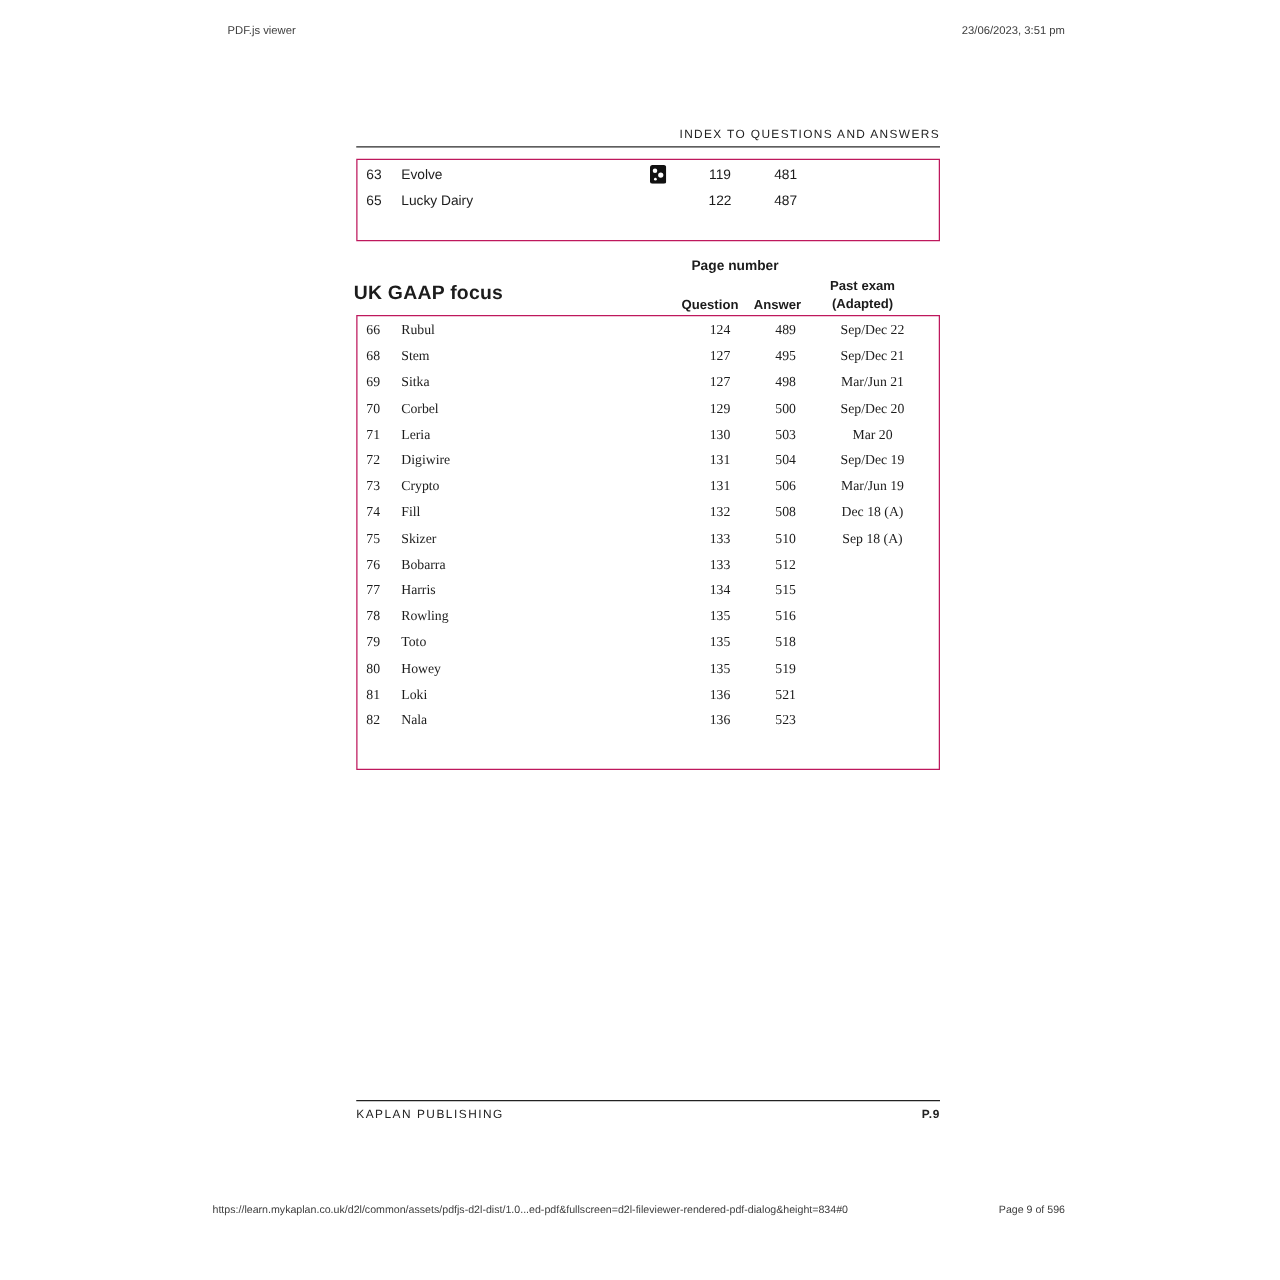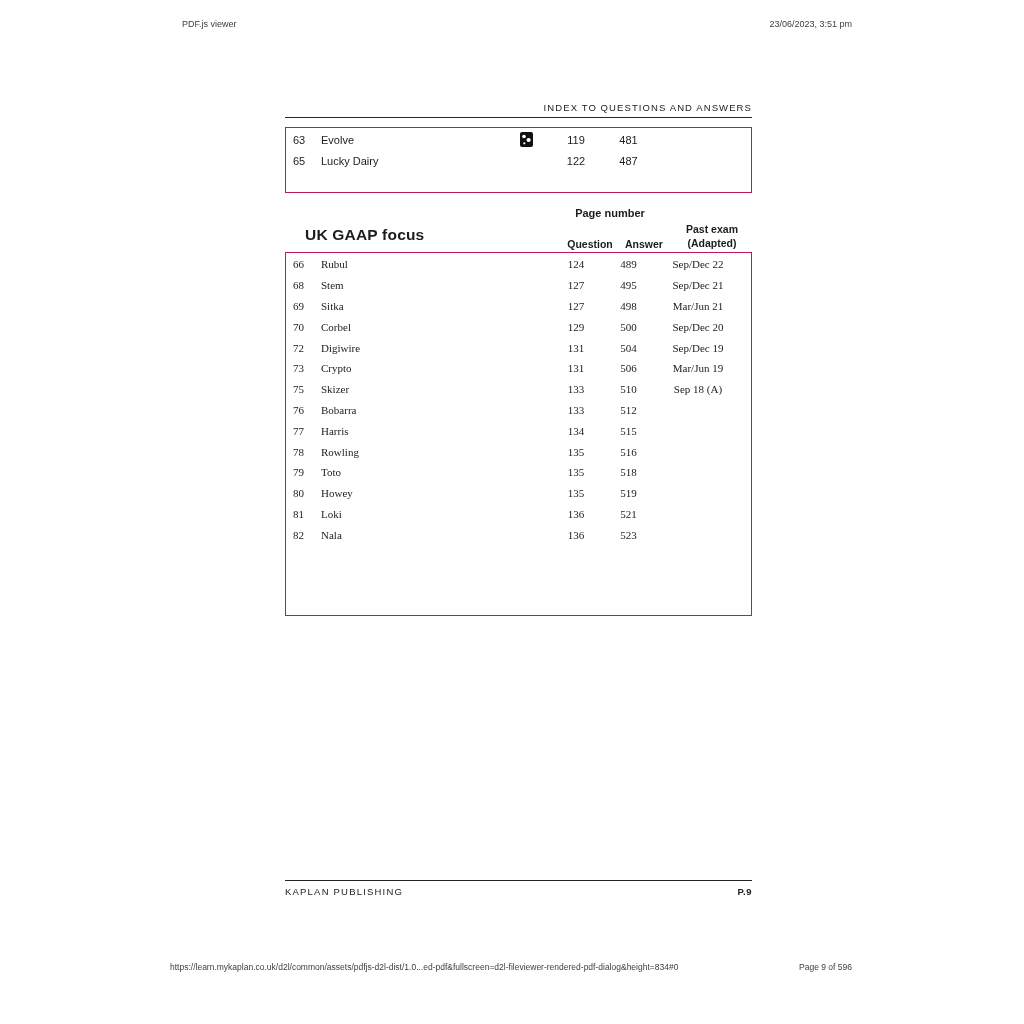--- a/index.html
+++ b/index.html
@@ -50,21 +50,21 @@
   }
   .table-top  .trow { height: 21.2px; }
   .table-main .trow { height: 20.8px; }
 
   .c-question, .c-answer, .c-past_exam { text-align: center; }
   .c-icon { display: flex; justify-content: center; align-items: center; }
   .c-icon svg { display: block; }
 
   
   .section-header {
-    position: absolute; top: 205px; left: 300px; width: 466px; height: 47px;
+    position: absolute; top: 205px; left: 278px; width: 466px; height: 47px;
     font-weight: bold;
   }
   .page-number-label {
     position: absolute; top: 2px; left: 252px; width: 116px;
     text-align: center; font-size: 11px;
   }
   .section-title {
     position: absolute; top: 21px; left: 5px;
     font-size: 15.5px; letter-spacing: 0.2px;
   }
@@ -171,34 +171,50 @@
     </div>
     <div class="trow">
       <span class="c-num">70</span>
       <span class="c-name">Corbel</span>
       <span class="c-icon"></span>
       <span class="c-question">129</span>
       <span class="c-answer">500</span>
       <span class="c-past_exam">Sep/Dec 20</span>
     </div>
     <div class="trow">
+      <span class="c-num">71</span>
+      <span class="c-name">Leria</span>
+      <span class="c-icon"></span>
+      <span class="c-question">130</span>
+      <span class="c-answer">503</span>
+      <span class="c-past_exam">Mar 20</span>
+    </div>
+    <div class="trow">
       <span class="c-num">72</span>
       <span class="c-name">Digiwire</span>
       <span class="c-icon"></span>
       <span class="c-question">131</span>
       <span class="c-answer">504</span>
       <span class="c-past_exam">Sep/Dec 19</span>
     </div>
     <div class="trow">
       <span class="c-num">73</span>
       <span class="c-name">Crypto</span>
       <span class="c-icon"></span>
       <span class="c-question">131</span>
       <span class="c-answer">506</span>
       <span class="c-past_exam">Mar/Jun 19</span>
+    </div>
+    <div class="trow">
+      <span class="c-num">74</span>
+      <span class="c-name">Fill</span>
+      <span class="c-icon"></span>
+      <span class="c-question">132</span>
+      <span class="c-answer">508</span>
+      <span class="c-past_exam">Dec 18 (A)</span>
     </div>
     <div class="trow">
       <span class="c-num">75</span>
       <span class="c-name">Skizer</span>
       <span class="c-icon"></span>
       <span class="c-question">133</span>
       <span class="c-answer">510</span>
       <span class="c-past_exam">Sep 18 (A)</span>
     </div>
     <div class="trow">

